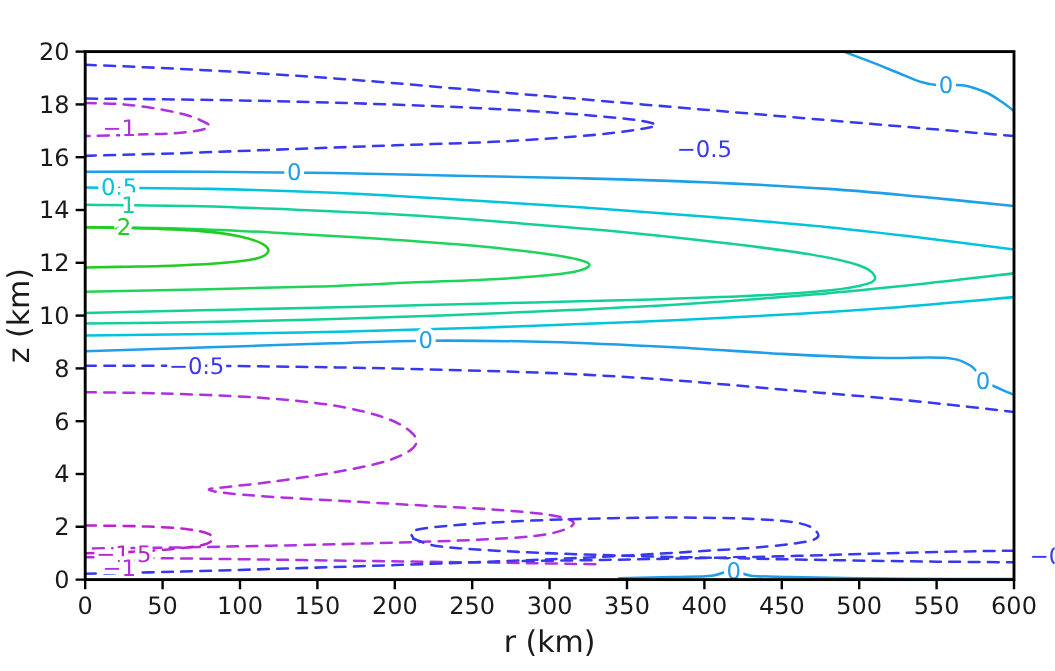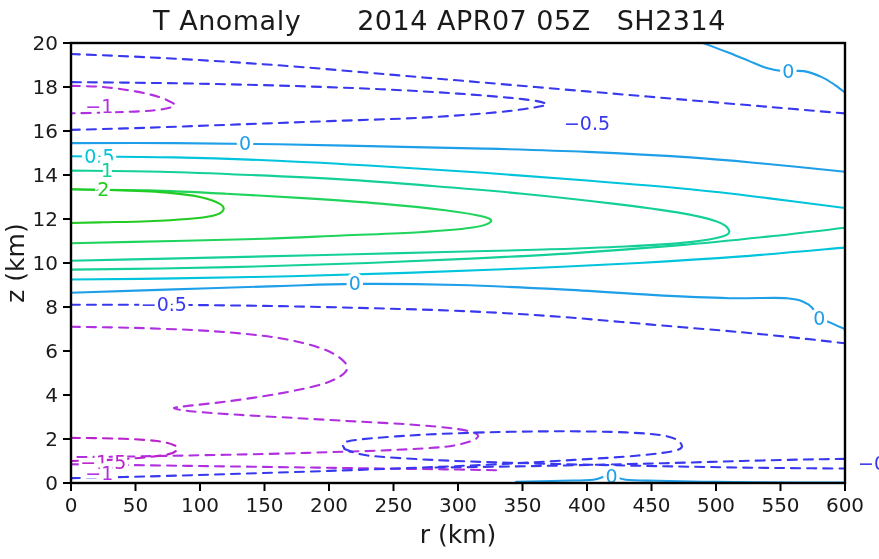--- a/index.html
+++ b/index.html
@@ -35,27 +35,20 @@
   }
   .frame{fill:none;stroke:#000000;stroke-width:2.4;}
   .tick{stroke:#000000;stroke-width:2;}
   .cline{fill:none;stroke-linecap:round;stroke-linejoin:round;}
 </style>
 </head>
 <body>
 
 <div id="root">
 
-  <div id="title">
-    <span class="seg">T Anomaly</span>
-    <span class="gapA"></span>
-    <span class="seg">2014 APR07 05Z</span>
-    <span class="gapB"></span>
-    <span class="seg">SH2314</span>
-  </div>
 
   <svg id="plot" width="879" height="559">
     <defs>
       <clipPath id="plotclip">
           <rect x="71" y="43" width="774" height="440"></rect>
         </clipPath>
     </defs>
 
     <g id="contour-layer" clip-path="url(#plotclip)">
         <path class="cline" d="M 71.00 54.00 C 83.90 54.55, 122.60 56.02, 148.40 57.30 C 174.20 58.58, 200.00 60.05, 225.80 61.70 C 251.60 63.35, 275.25 65.00, 303.20 67.20 C 331.15 69.40, 363.40 72.33, 393.50 74.90 C 423.60 77.47, 451.55 79.85, 483.80 82.60 C 516.05 85.35, 554.75 88.65, 587.00 91.40 C 619.25 94.15, 647.20 96.53, 677.30 99.10 C 707.40 101.67, 739.65 104.42, 767.60 106.80 C 795.55 109.18, 832.10 112.30, 845.00 113.40" stroke="#3838ee" stroke-width="2.1" stroke-dasharray="9,7"></path>

